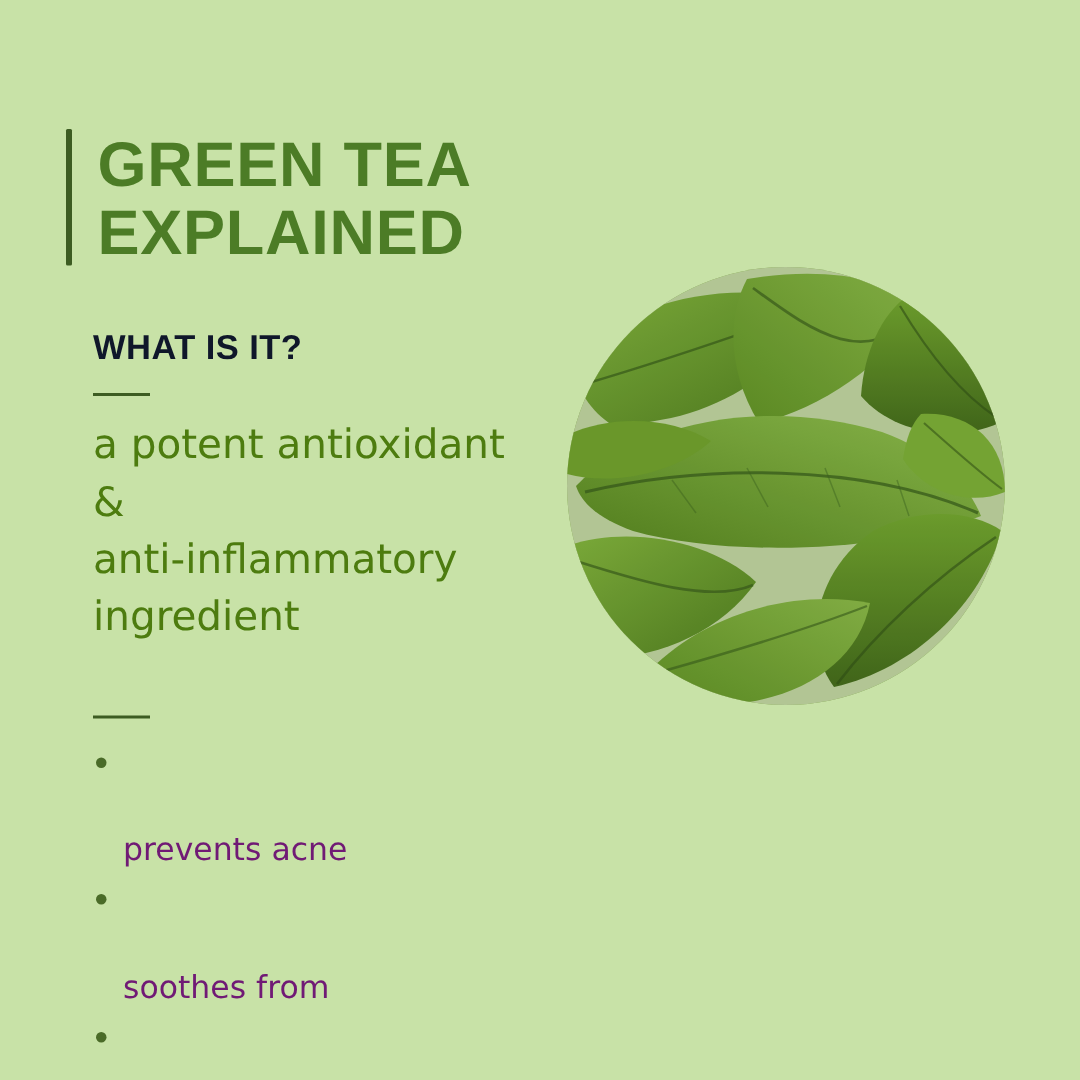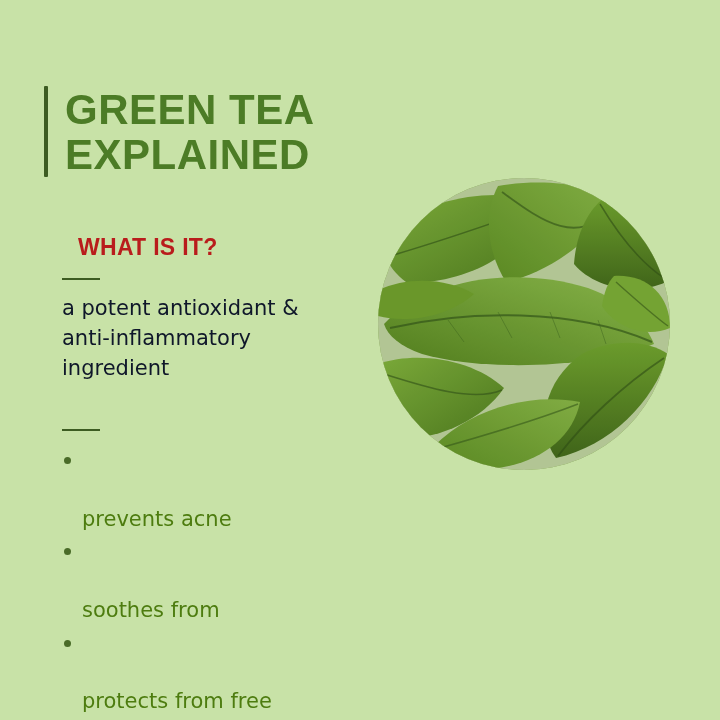--- a/index.html
+++ b/index.html
@@ -53,55 +53,55 @@
     position: absolute;
     left: 62px;
     top: 218px;
     width: 300px;
   }
 
   .section { margin: 0; }
   .section + .section { margin-top: 45px; }
 
   .section-heading {
-    color: #b91c1c;
+    color: #0f172a;
     font-family: "Liberation Sans", sans-serif;
     font-weight: bold;
     font-size: 23px;
     letter-spacing: 0.3px;
     line-height: 1.15;
     text-transform: uppercase;
-    margin: 16px;
+    margin: 0;
   }
 
   .divider {
     width: 38px;
     height: 2px;
     background: #3d5c22;
     margin: 18px 0 14px 0;
   }
 
   .body-text {
-    color: #0f172a;
+    color: #4d7c0f;
     font-family: "DejaVu Sans", sans-serif;
-    font-size: 21px;
+    font-size: 27px;
     line-height: 1.42;
     white-space: pre-line;
     margin: 0;
   }
 
   .bullet-list {
     list-style: none;
     margin: 0;
     padding: 0;
   }
   .bullet-list li {
     position: relative;
     padding-left: 20px;
-    color: #4d7c0f;
+    color: #701a75;
     font-family: "DejaVu Sans", sans-serif;
     font-size: 21px;
     line-height: 1.42;
     white-space: pre-line;
     margin-bottom: 2px;
   }
   .bullet-list li .dot {
     position: absolute;
     left: 2px;
     top: 12px;

